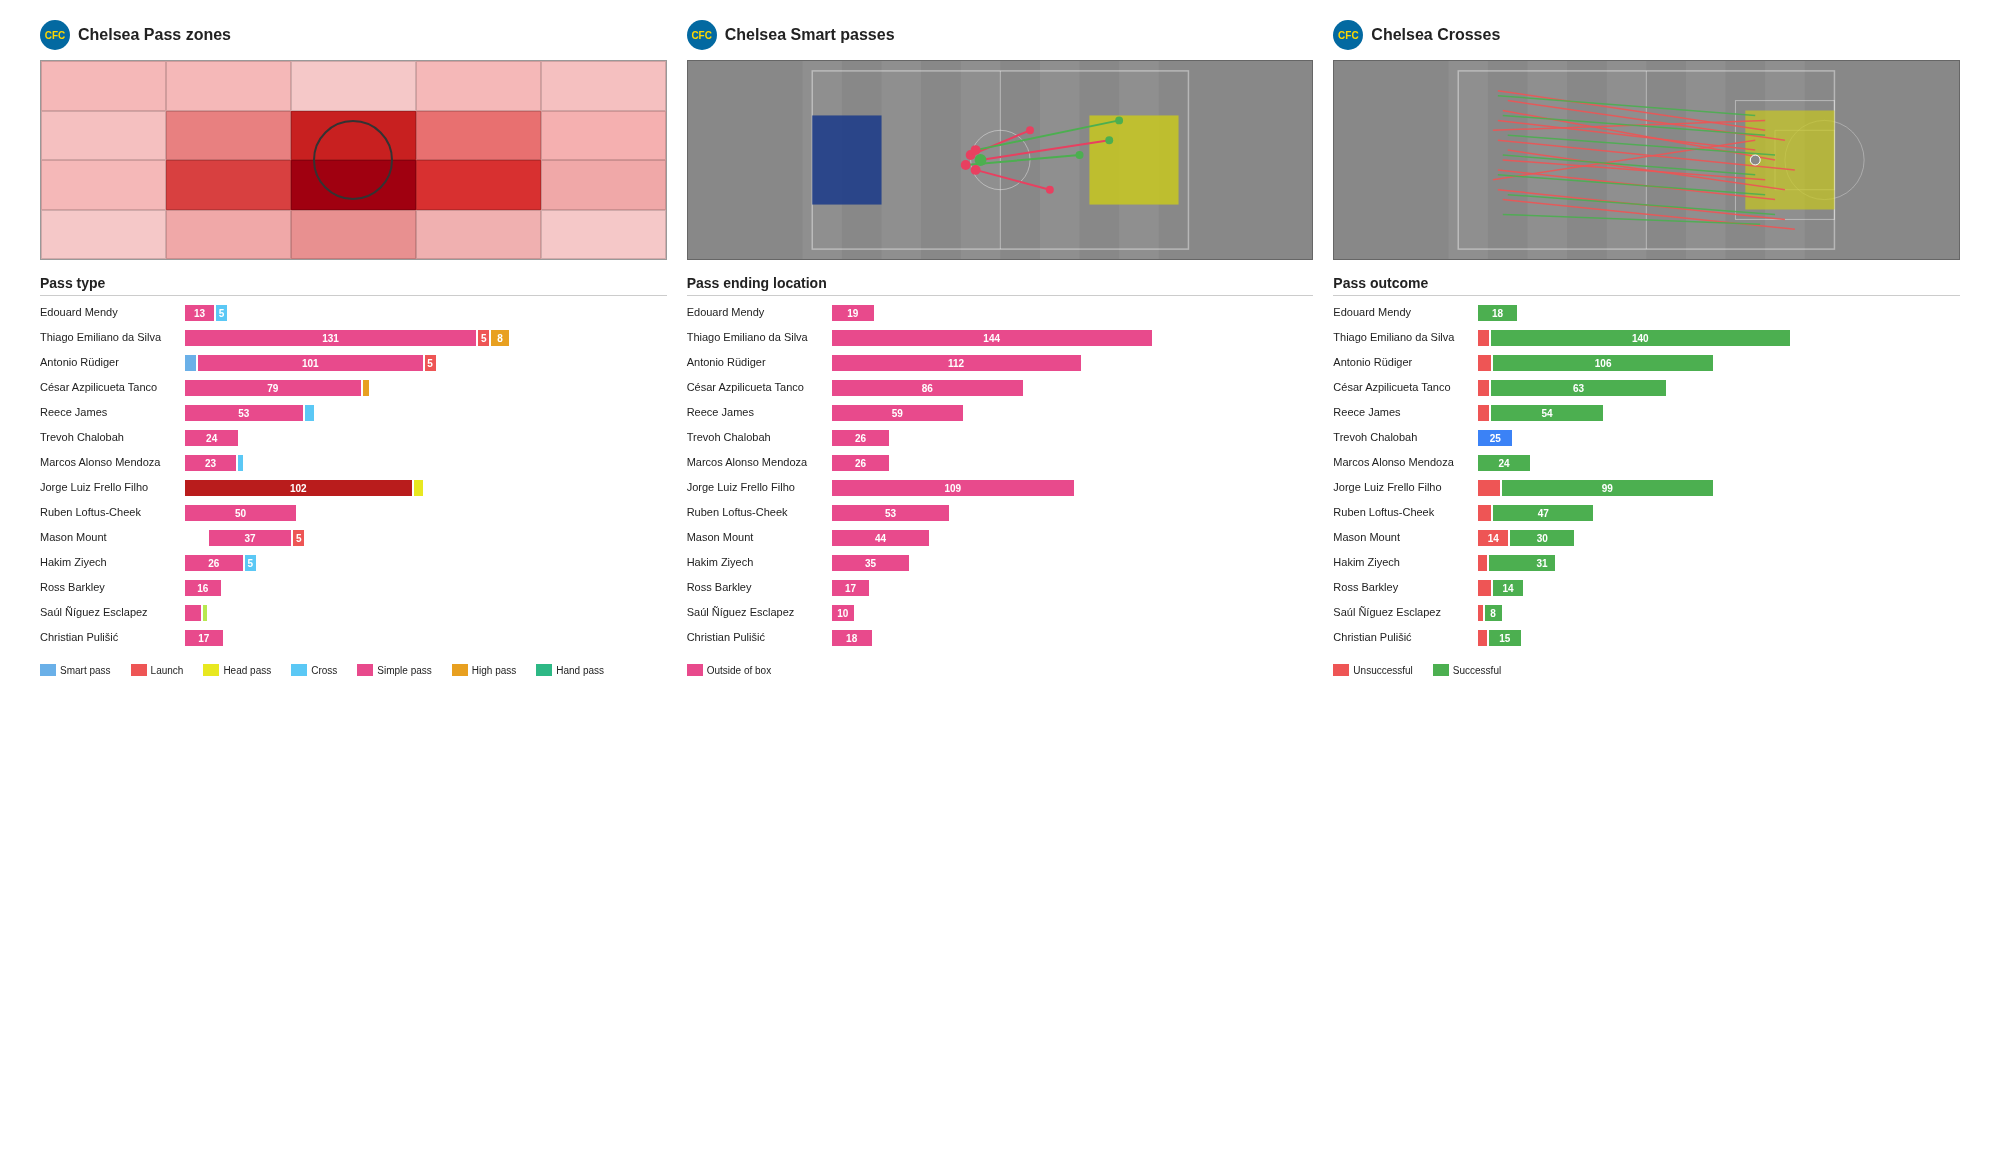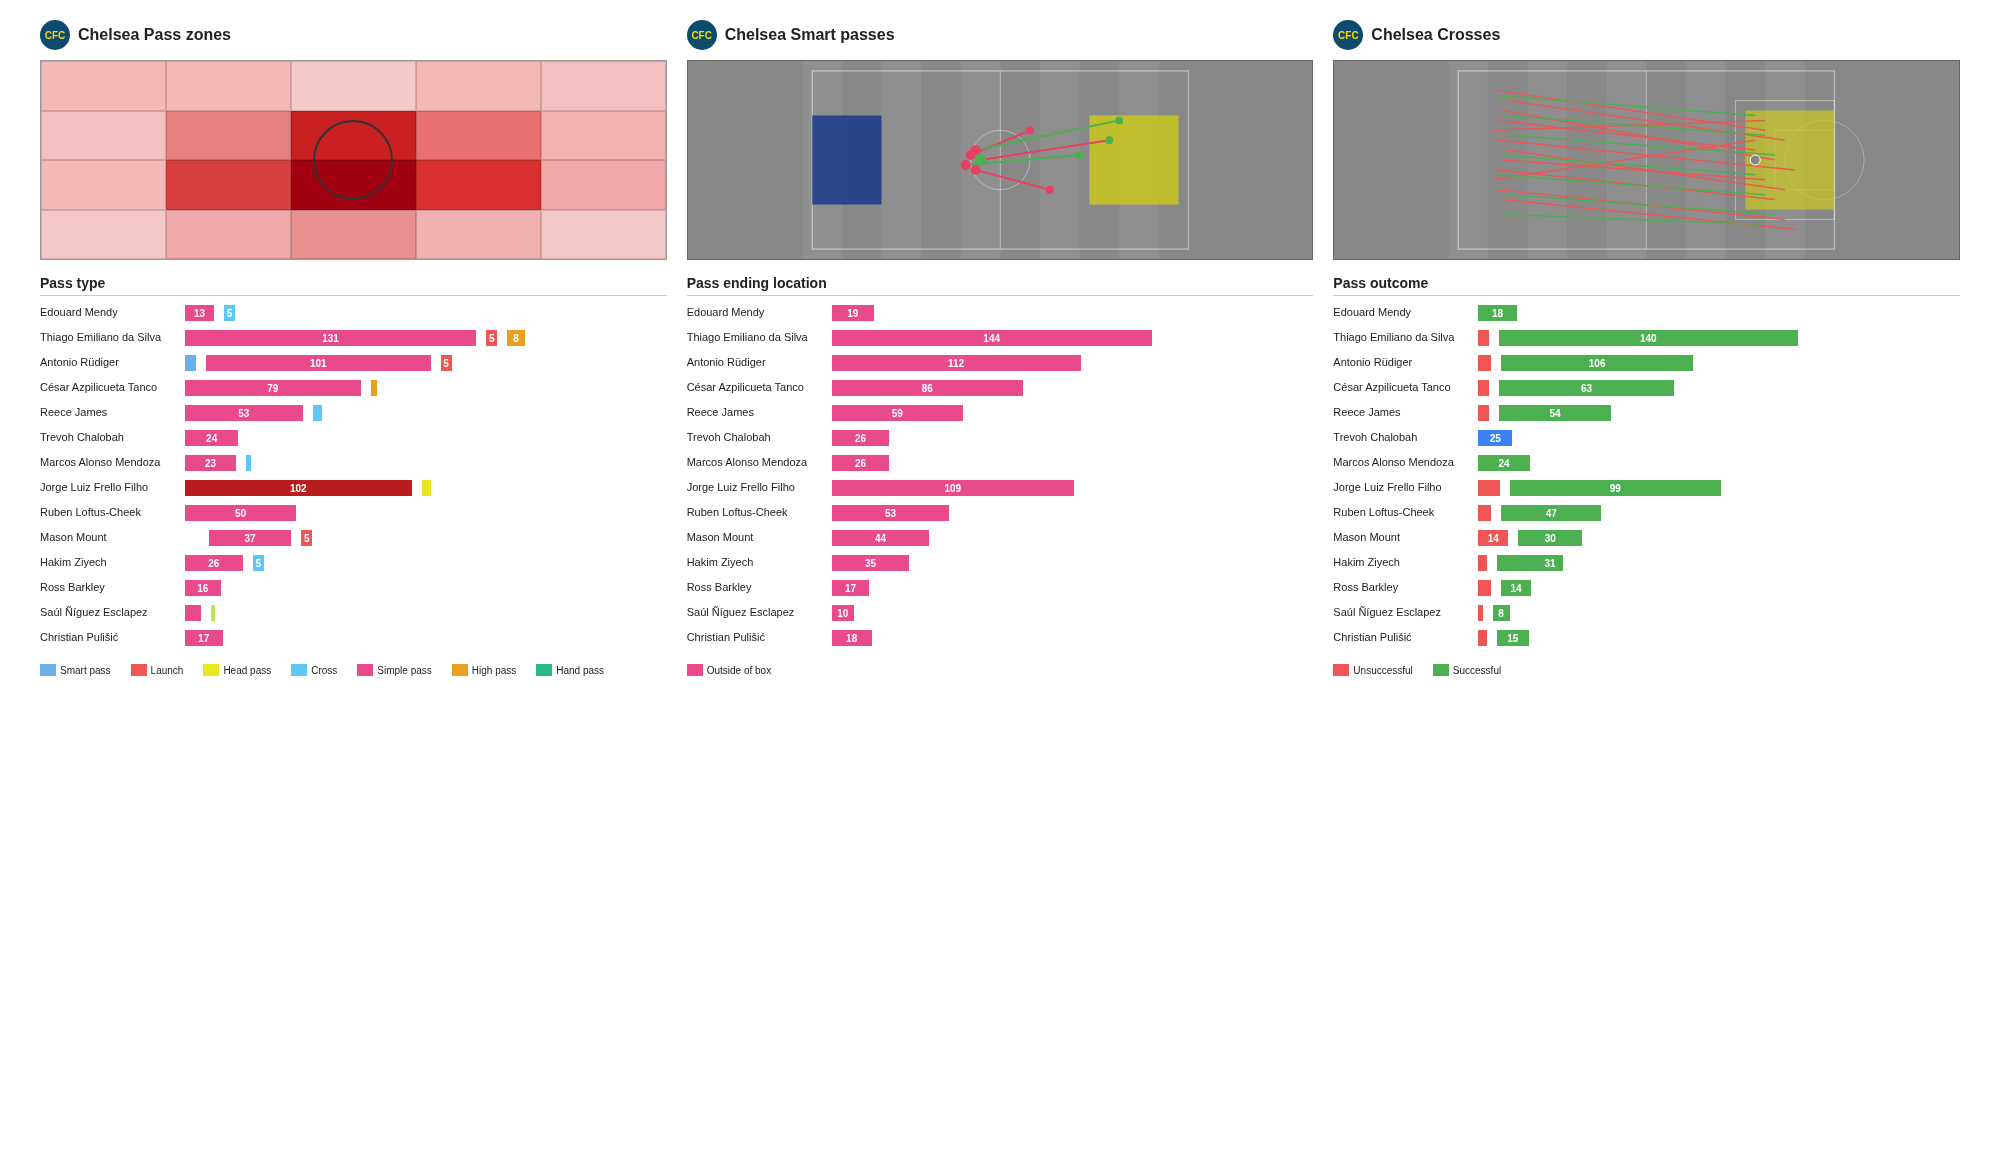--- a/index.html
+++ b/index.html
@@ -1,27 +1,27 @@
 <!DOCTYPE html>
 <html><head>
   <meta charset="utf-8">
   <style>
     * { box-sizing: border-box; margin: 0; padding: 0; }
     body { background: #fff; font-family: Arial, sans-serif; font-size: 12px; color: #222; width: 2000px; }
     .main-container { display: flex; width: 2000px; padding: 20px 40px; gap: 20px; }
     .panel { flex: 1; display: flex; flex-direction: column; }
     .panel-title { display: flex; align-items: center; gap: 8px; font-size: 16px; font-weight: bold; margin-bottom: 10px; }
-    .chelsea-logo { width: 30px; height: 30px; background: #0c4a6e; border-radius: 50%; display: inline-flex; align-items: center; justify-content: center; color: #FFD700; font-size: 10px; font-weight: bold; }
+    .chelsea-logo { width: 30px; height: 30px; background: #0369a1; border-radius: 50%; display: inline-flex; align-items: center; justify-content: center; color: #FFD700; font-size: 10px; font-weight: bold; }
     .heatmap-container { width: 100%; height: 200px; background: #c8c8c8; position: relative; margin-bottom: 15px; border: 1px solid #999; overflow: hidden; }
     .heatmap-grid { display: grid; grid-template-columns: repeat(5, 1fr); grid-template-rows: repeat(4, 1fr); width: 100%; height: 100%; }
     .hm-cell { border: 1px solid rgba(0,0,0,0.15); }
     .section-header { font-size: 14px; font-weight: bold; border-bottom: 1px solid #ccc; padding-bottom: 4px; margin-bottom: 6px; }
     .bar-row { display: flex; align-items: center; margin-bottom: 3px; min-height: 22px; }
     .bar-label { width: 145px; font-size: 11px; flex-shrink: 0; line-height: 1.2; }
-    .bar-area { display: flex; align-items: center; flex: 1; gap: 10px; }
+    .bar-area { display: flex; align-items: center; flex: 1; gap: 2px; }
     .bar-segment { height: 16px; display: flex; align-items: center; justify-content: center; font-size: 10px; color: #fff; font-weight: bold; min-width: 4px; }
     .legend-container { display: flex; flex-wrap: wrap; gap: 8px 20px; margin-top: 12px; }
     .legend-item { display: flex; align-items: center; gap: 4px; font-size: 10px; }
     .legend-box { width: 16px; height: 12px; }
     .smart-passes-field { width: 100%; height: 200px; background: #888; position: relative; overflow: hidden; margin-bottom: 15px; border: 1px solid #666; }
     .crosses-field { width: 100%; height: 200px; background: #888; position: relative; overflow: hidden; margin-bottom: 15px; border: 1px solid #666; }
     svg.field-svg { position: absolute; top: 0; left: 0; width: 100%; height: 100%; }
   </style>
 </head>
 <body>
@@ -386,21 +386,21 @@
           <div class="bar-label">Thiago Emiliano da Silva</div>
           <div class="bar-area">
             <div class="bar-segment" style="width: 10.6667px; background: rgb(238, 85, 85);"></div>
             <div class="bar-segment" style="width: 298.667px; background: rgb(76, 175, 80);">140</div>
           </div>
         </div>
         <div class="bar-row">
           <div class="bar-label">Antonio Rüdiger</div>
           <div class="bar-area">
             <div class="bar-segment" style="width: 12.8px; background: rgb(238, 85, 85);"></div>
-            <div class="bar-segment" style="width: 192px; background: rgb(76, 175, 80);">106</div>
+            <div class="bar-segment" style="width: 220px; background: rgb(76, 175, 80);">106</div>
           </div>
         </div>
         <div class="bar-row">
           <div class="bar-label">César Azpilicueta Tanco</div>
           <div class="bar-area">
             <div class="bar-segment" style="width: 10.6667px; background: rgb(238, 85, 85);"></div>
             <div class="bar-segment" style="width: 174.933px; background: rgb(76, 175, 80);">63</div>
           </div>
         </div>
         <div class="bar-row">

